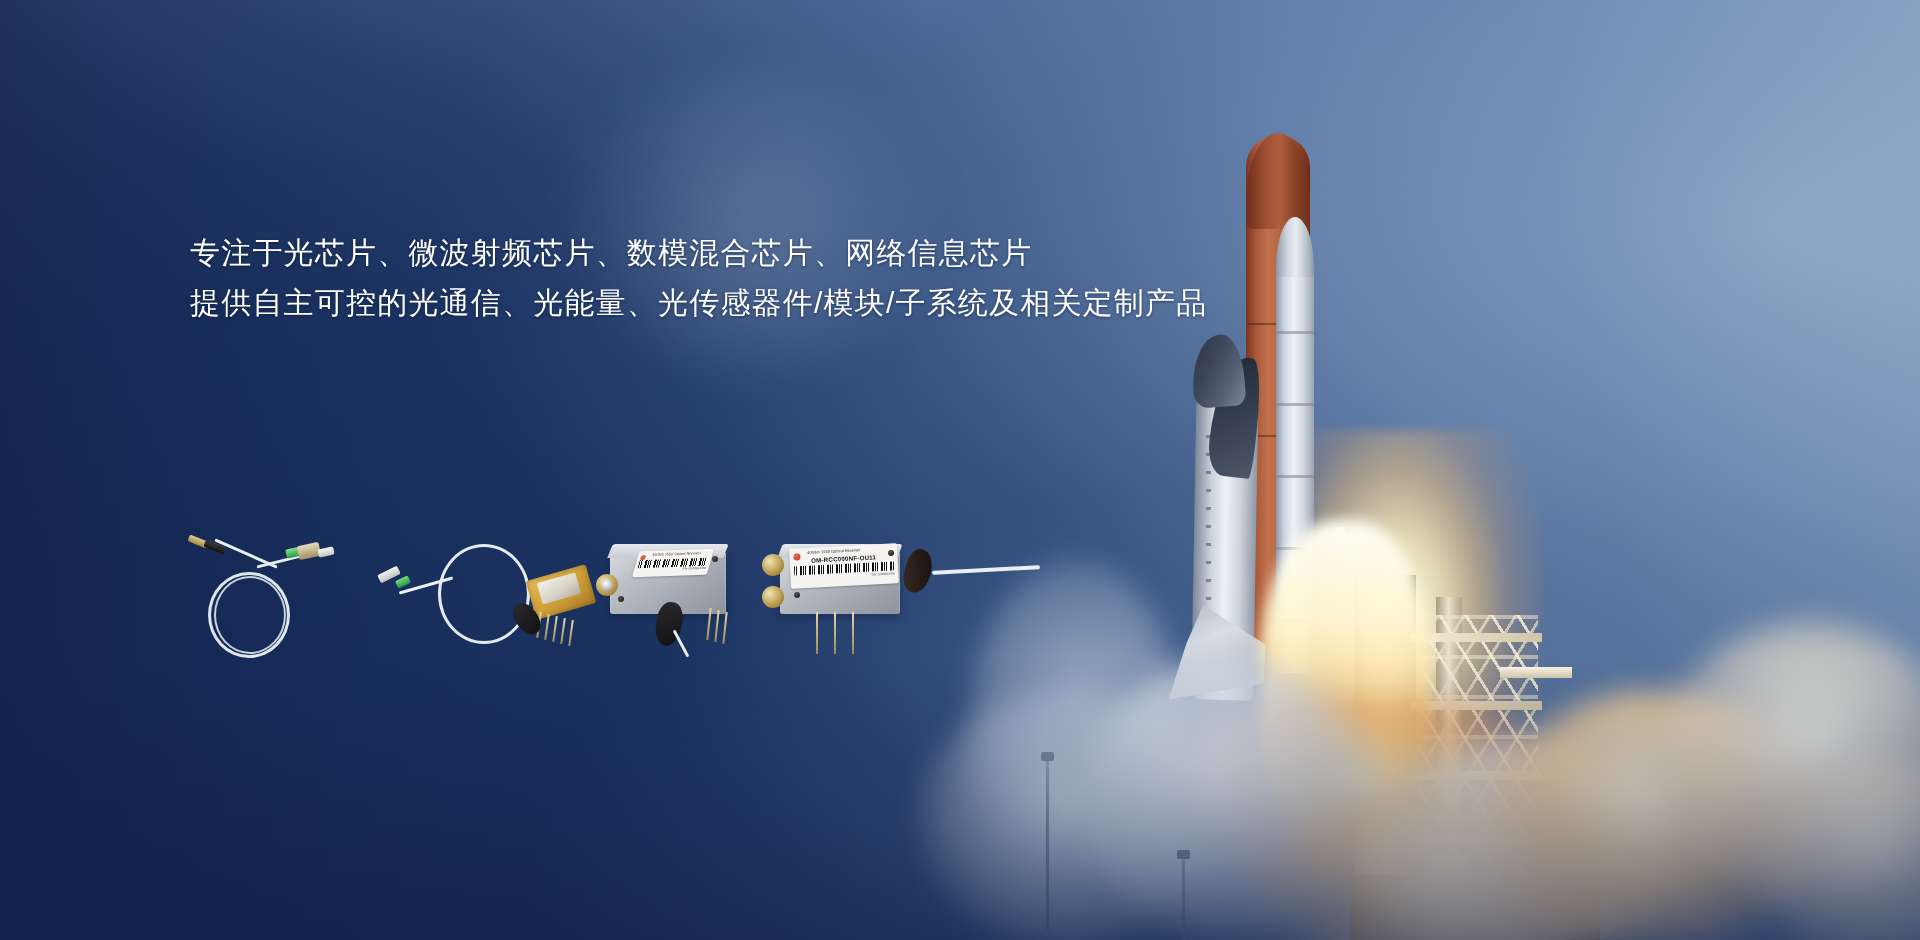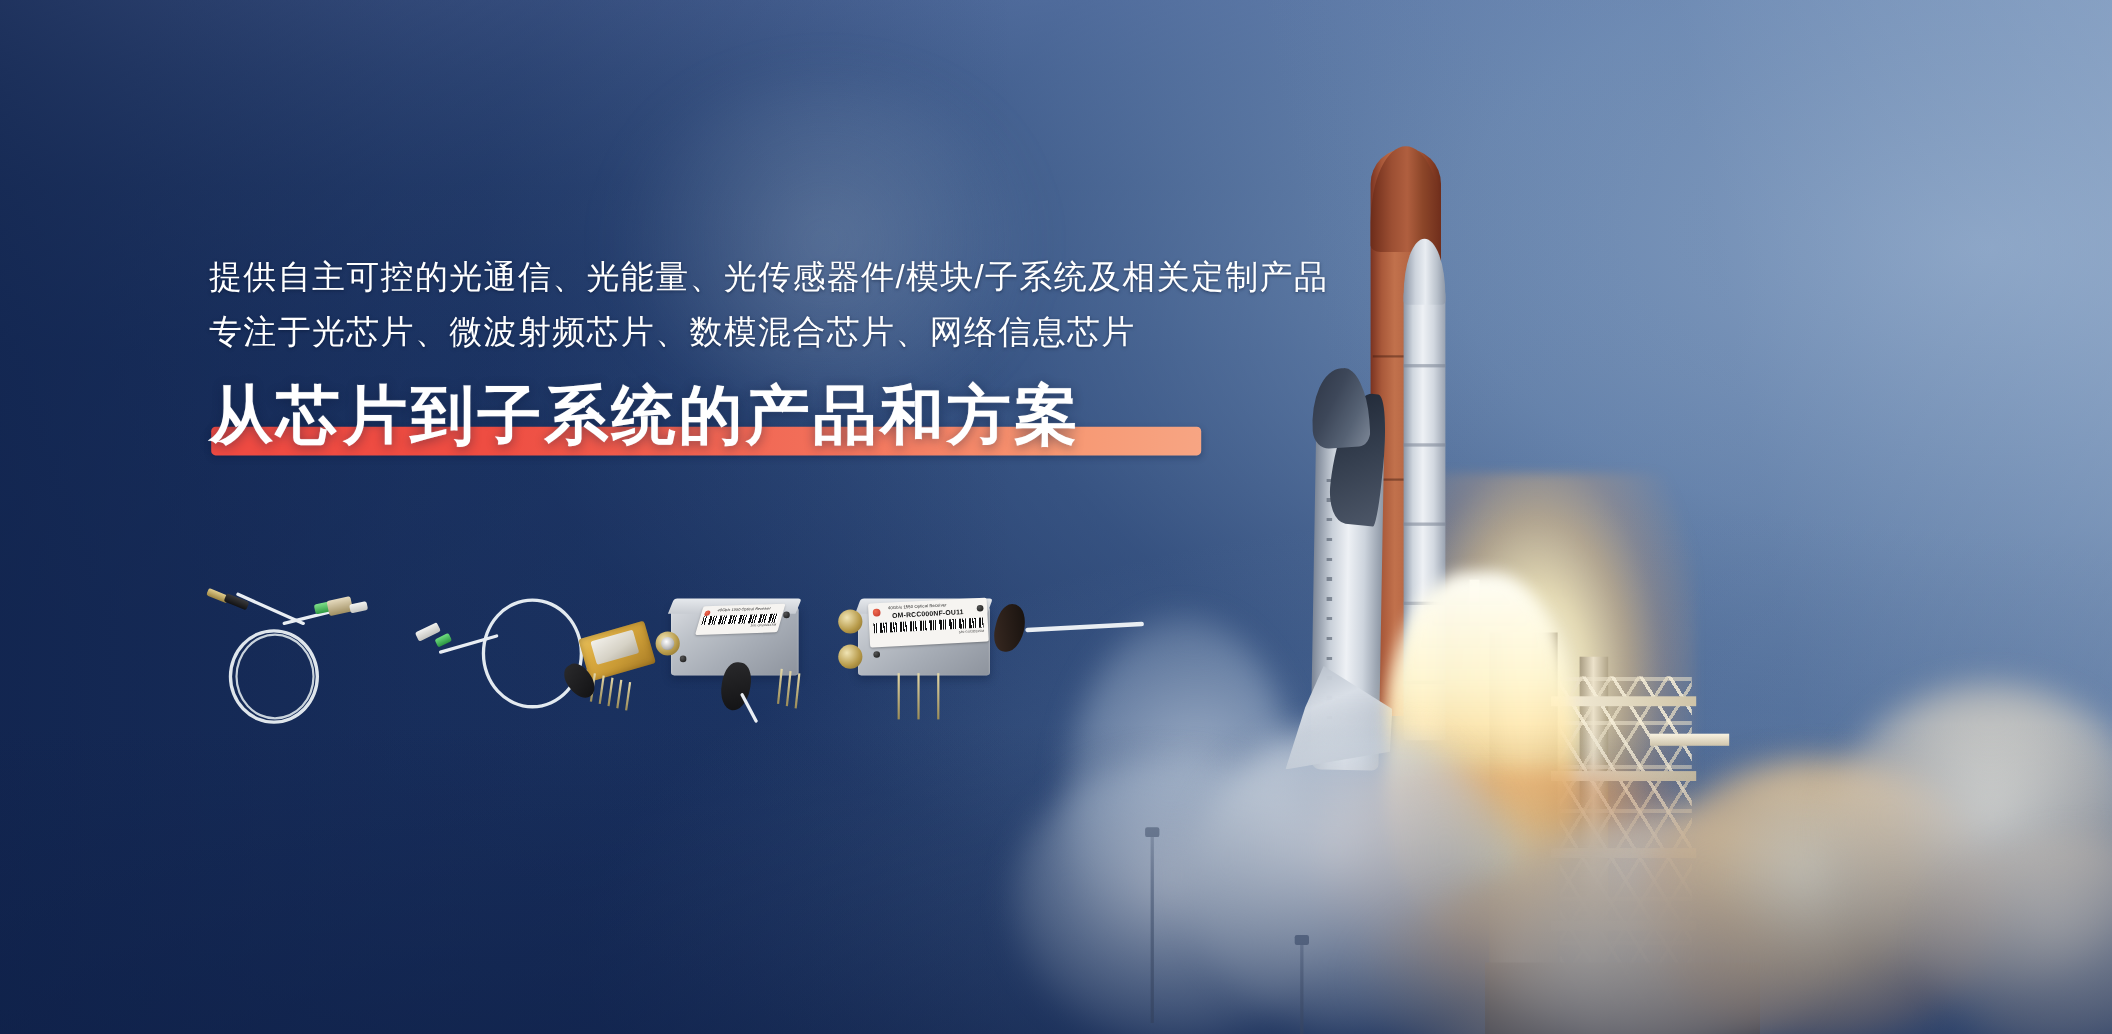--- a/index.html
+++ b/index.html
@@ -263,26 +263,22 @@
     <div class="pole" style="left:116px;top:760px;height:170px"></div>
     <div class="pole-head" style="left:111px;top:752px"></div>
     <div class="pole" style="left:252px;top:858px;height:82px"></div>
     <div class="pole-head" style="left:247px;top:850px"></div>
   </div>
 
   <div class="vignette-left"></div>
   <div class="vignette-bottom"></div>
 
   <div class="copy">
+    <div class="sub">专注于光芯片、微波射频芯片、数模混合芯片、网络信息芯片</div>
     <div class="sub">提供自主可控的光通信、光能量、光传感器件/模块/子系统及相关定制产品</div>
-    <div class="sub">专注于光芯片、微波射频芯片、数模混合芯片、网络信息芯片</div>
-    <div class="headline-wrap">
-      <div class="hl-bar"></div>
-      <div class="hl-text">从芯片到子系统的产品和方案</div>
-    </div>
   </div>
 
   <div class="products">
 
     <div class="prod" style="left:0;top:12px;width:160px;height:130px">
       <div class="coil" style="left:18px;top:40px;width:82px;height:86px;border-color:#dfe6ec;"></div>
       <div class="coil" style="left:24px;top:44px;width:72px;height:78px;border-color:#c9d3dc;border-width:2px;"></div>
       <div class="fiber" style="left:22px;top:20px;width:68px;height:3px;transform:rotate(24deg);"></div>
       <div class="fiber" style="left:66px;top:26px;width:62px;height:3px;transform:rotate(-14deg);"></div>
       <div class="conn-body" style="left:-2px;top:6px;width:20px;height:7px;transform:rotate(22deg);background:linear-gradient(180deg,#e3cf8e,#9c8441);"></div>

